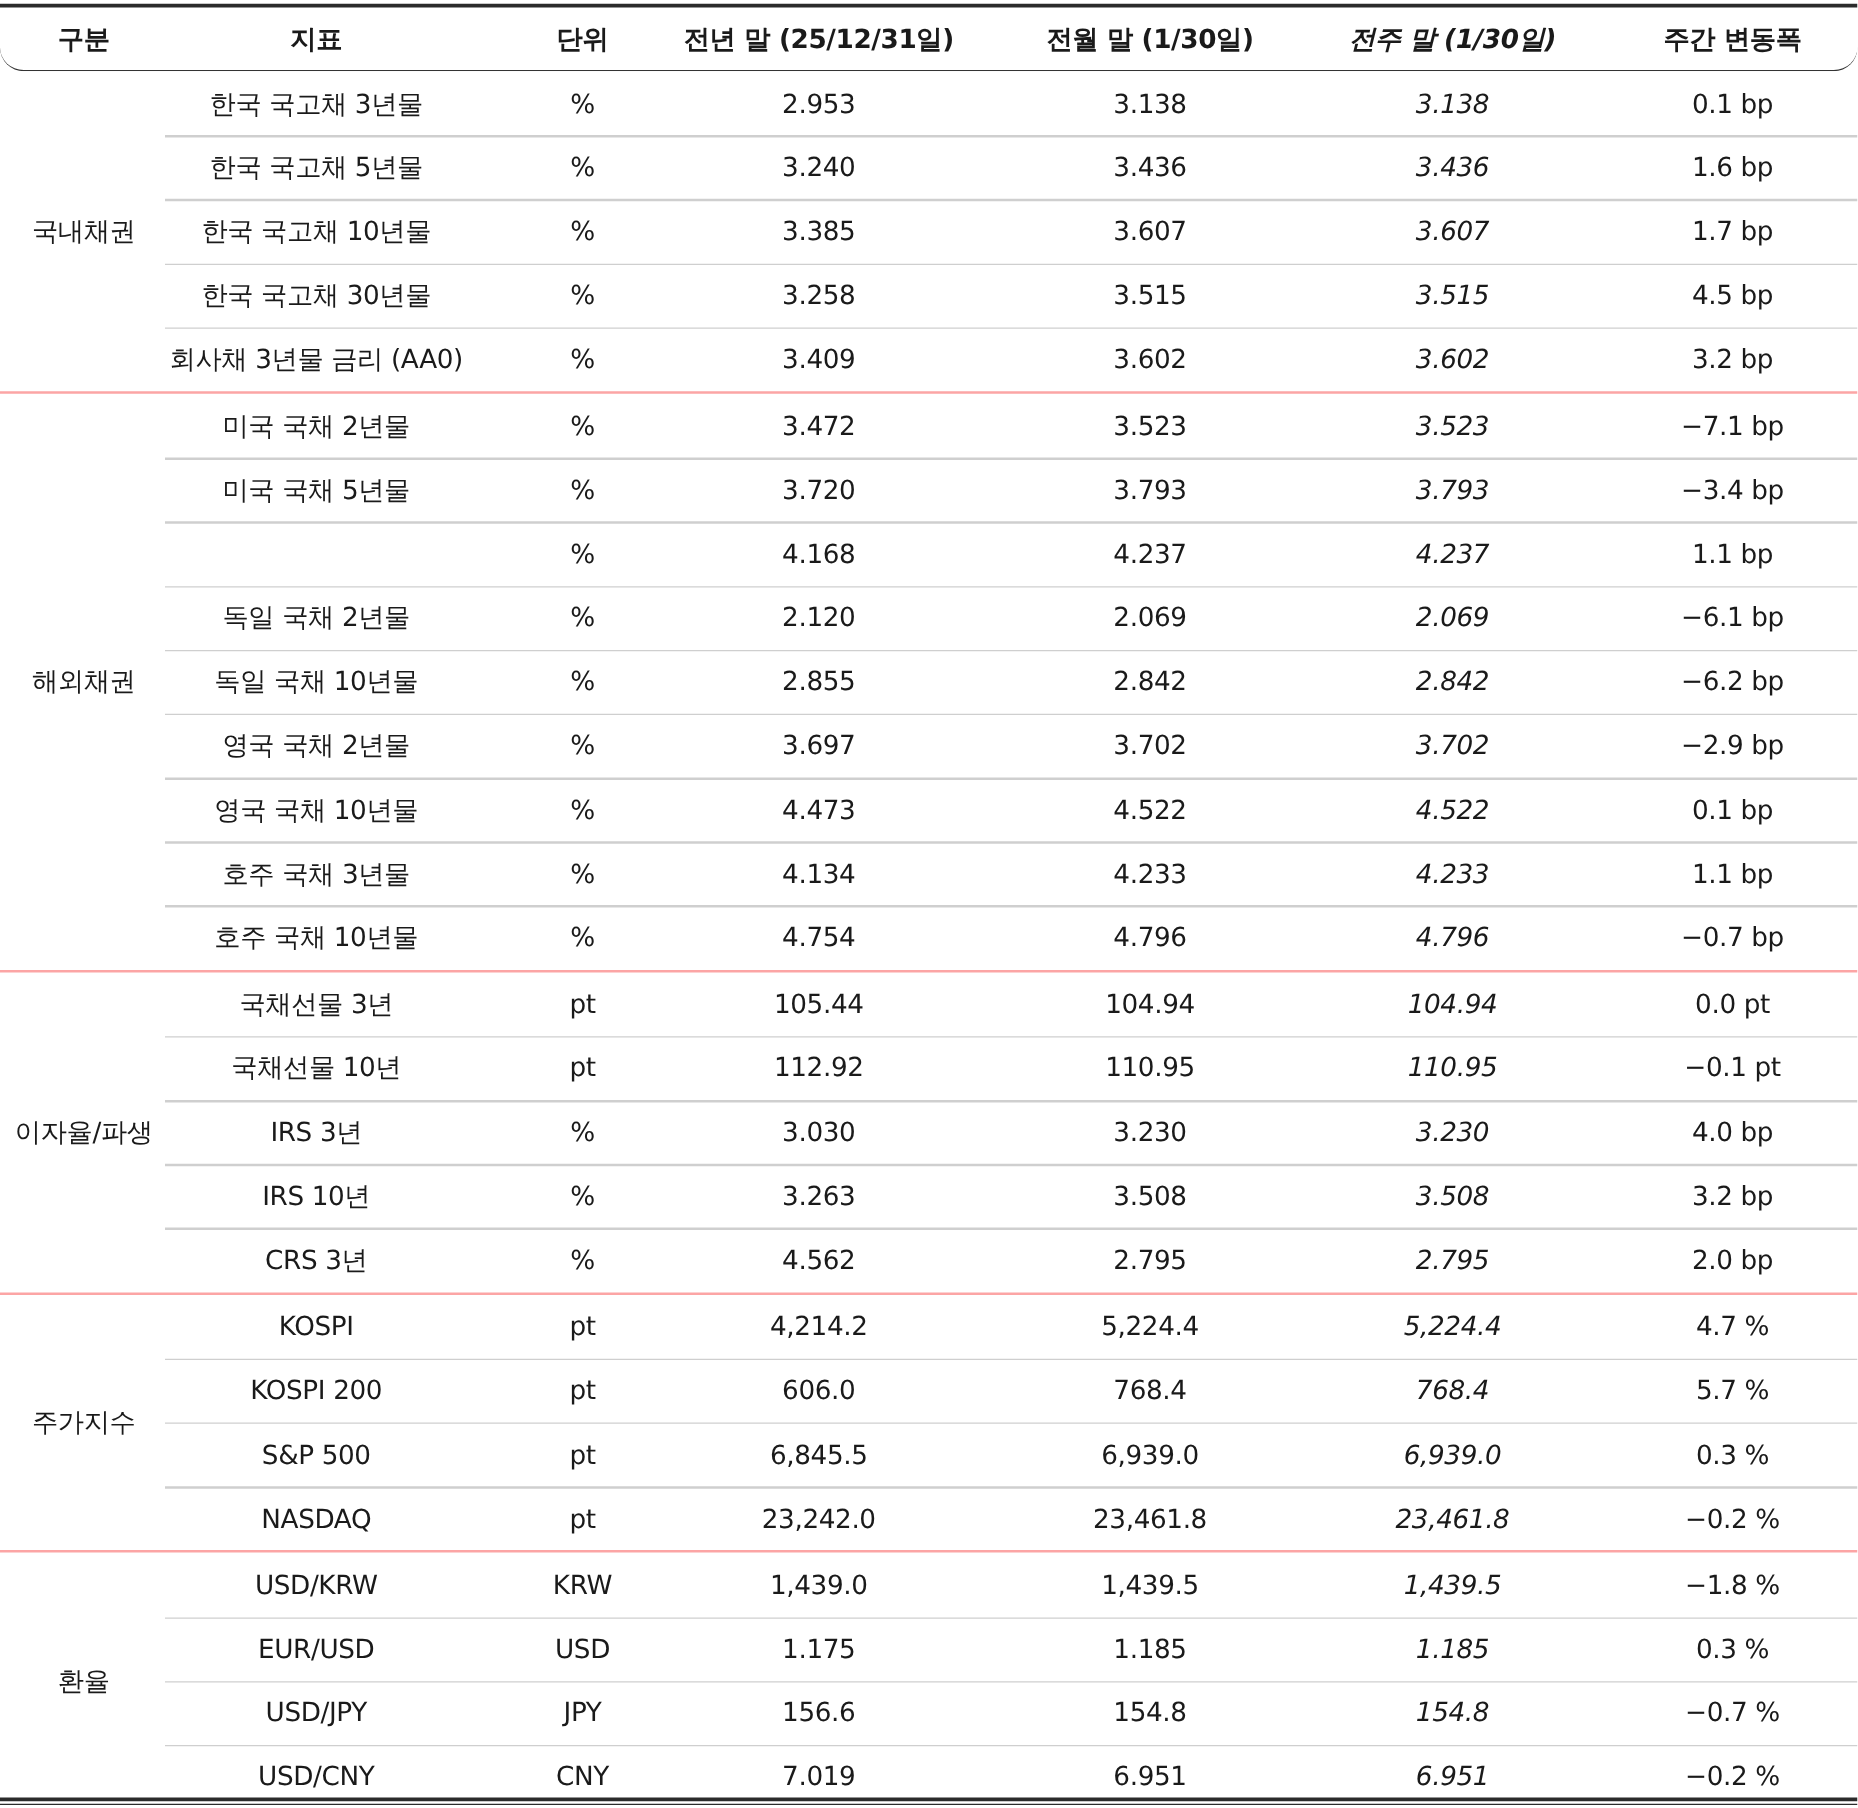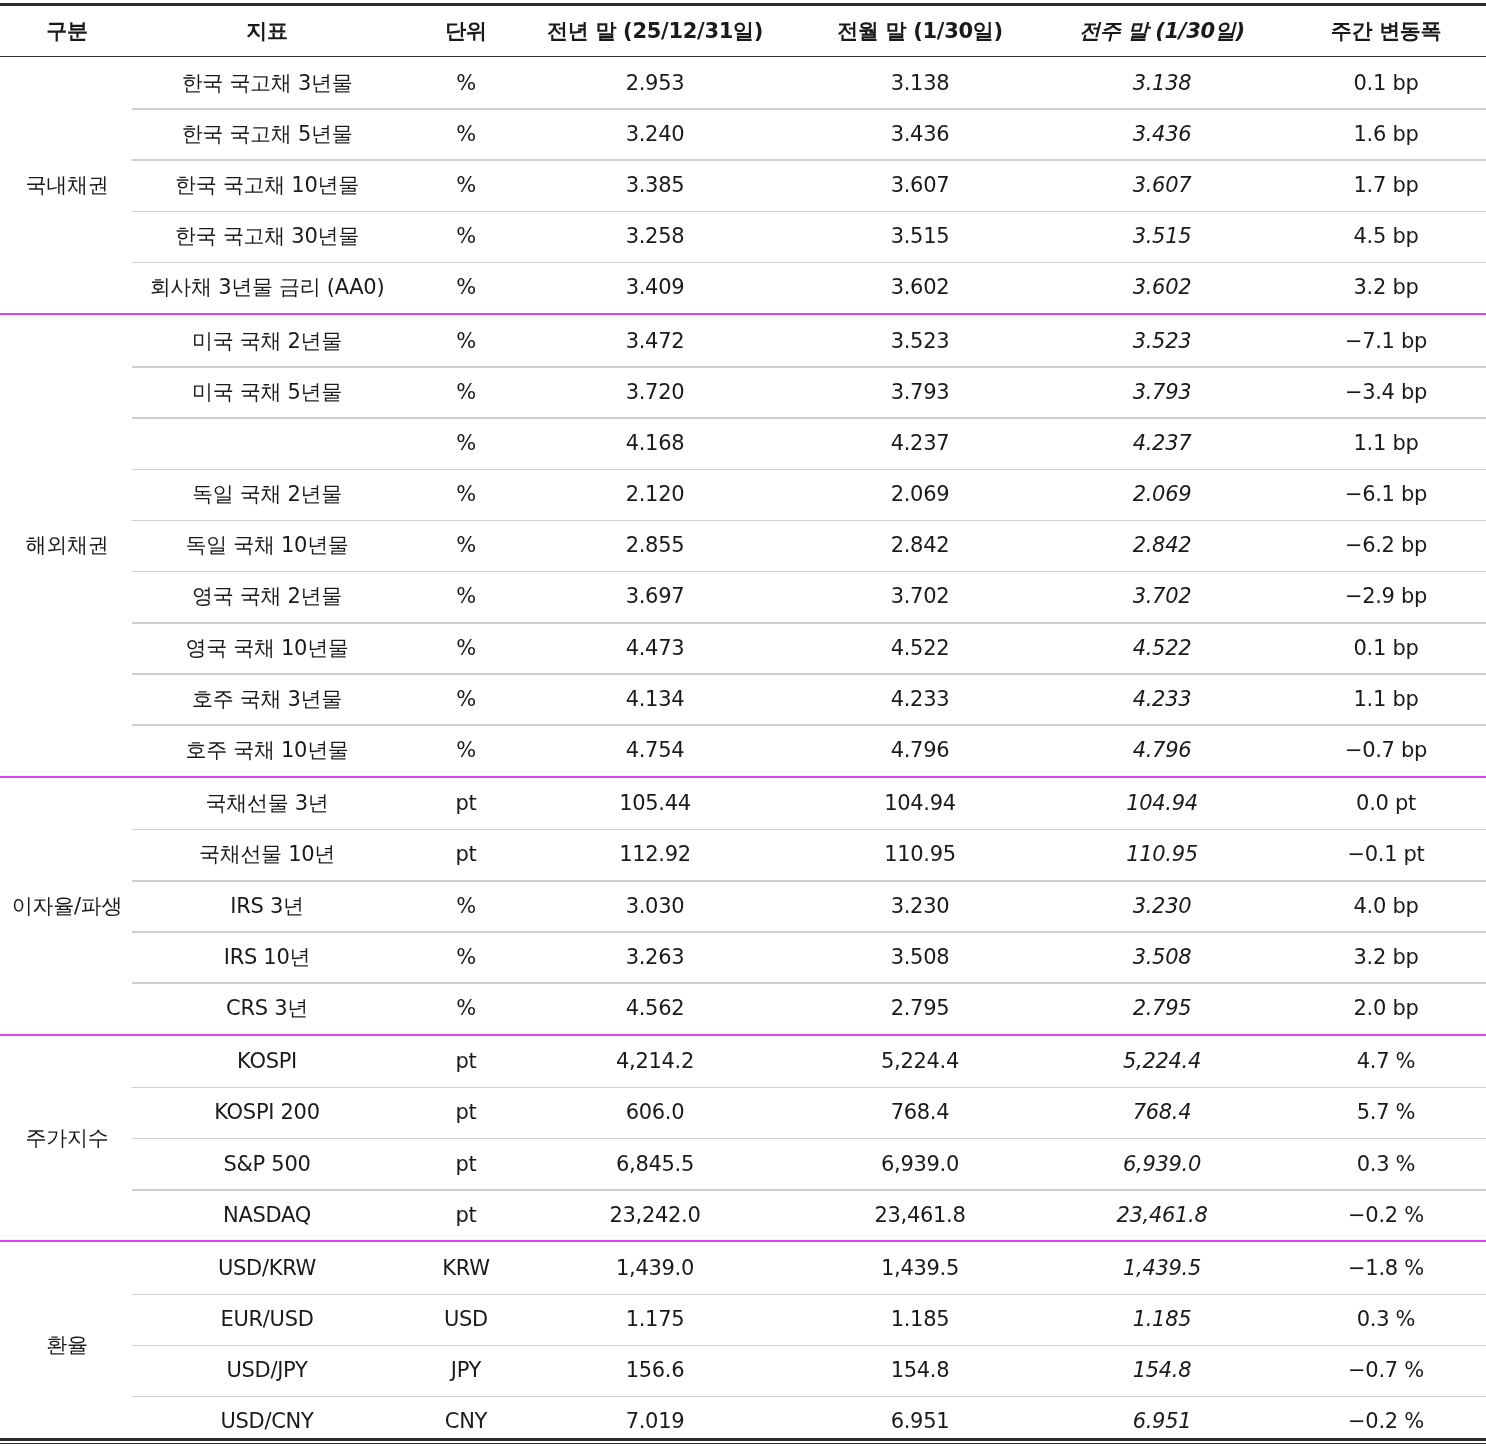--- a/index.html
+++ b/index.html
@@ -19,47 +19,48 @@
       position: absolute;
       left: 0;
       top: 3px;
       width: 1486px;
       border-top: 3px solid #2b2b2b;
     }
     .header-row {
       position: relative;
       height: 50px;
       border-bottom: 1.5px solid #333333;
+      border-radius: 19px;
     }
     .cell {
       position: absolute;
       top: 0;
       height: 100%;
       display: flex;
       align-items: center;
       justify-content: center;
       white-space: nowrap;
       font-size: 21px;
       letter-spacing: -0.3px;
     }
     .header-row .cell {
       font-weight: bold;
       font-size: 21px;
     }
     .c0 { left: 0; width: 134px; }
-    .c1 { left: 134px; width: 266px; }
+    .c1 { left: 120px; width: 266px; }
     .c2 { left: 400px; width: 132px; }
     .c3 { left: 532px; width: 246px; }
     .c4 { left: 790px; width: 260px; }
     .c5 { left: 1038px; width: 248px; font-style: italic; }
     .c6 { left: 1286px; width: 200px; }
 
     .group {
       position: relative;
-      border-bottom: 2px solid #d946ef;
+      border-bottom: 2px solid #fca5a5;
     }
     .group.last {
       border-bottom: none;
     }
     .group-label {
       position: absolute;
       left: 0;
       top: 0;
       bottom: 0;
       width: 134px;

